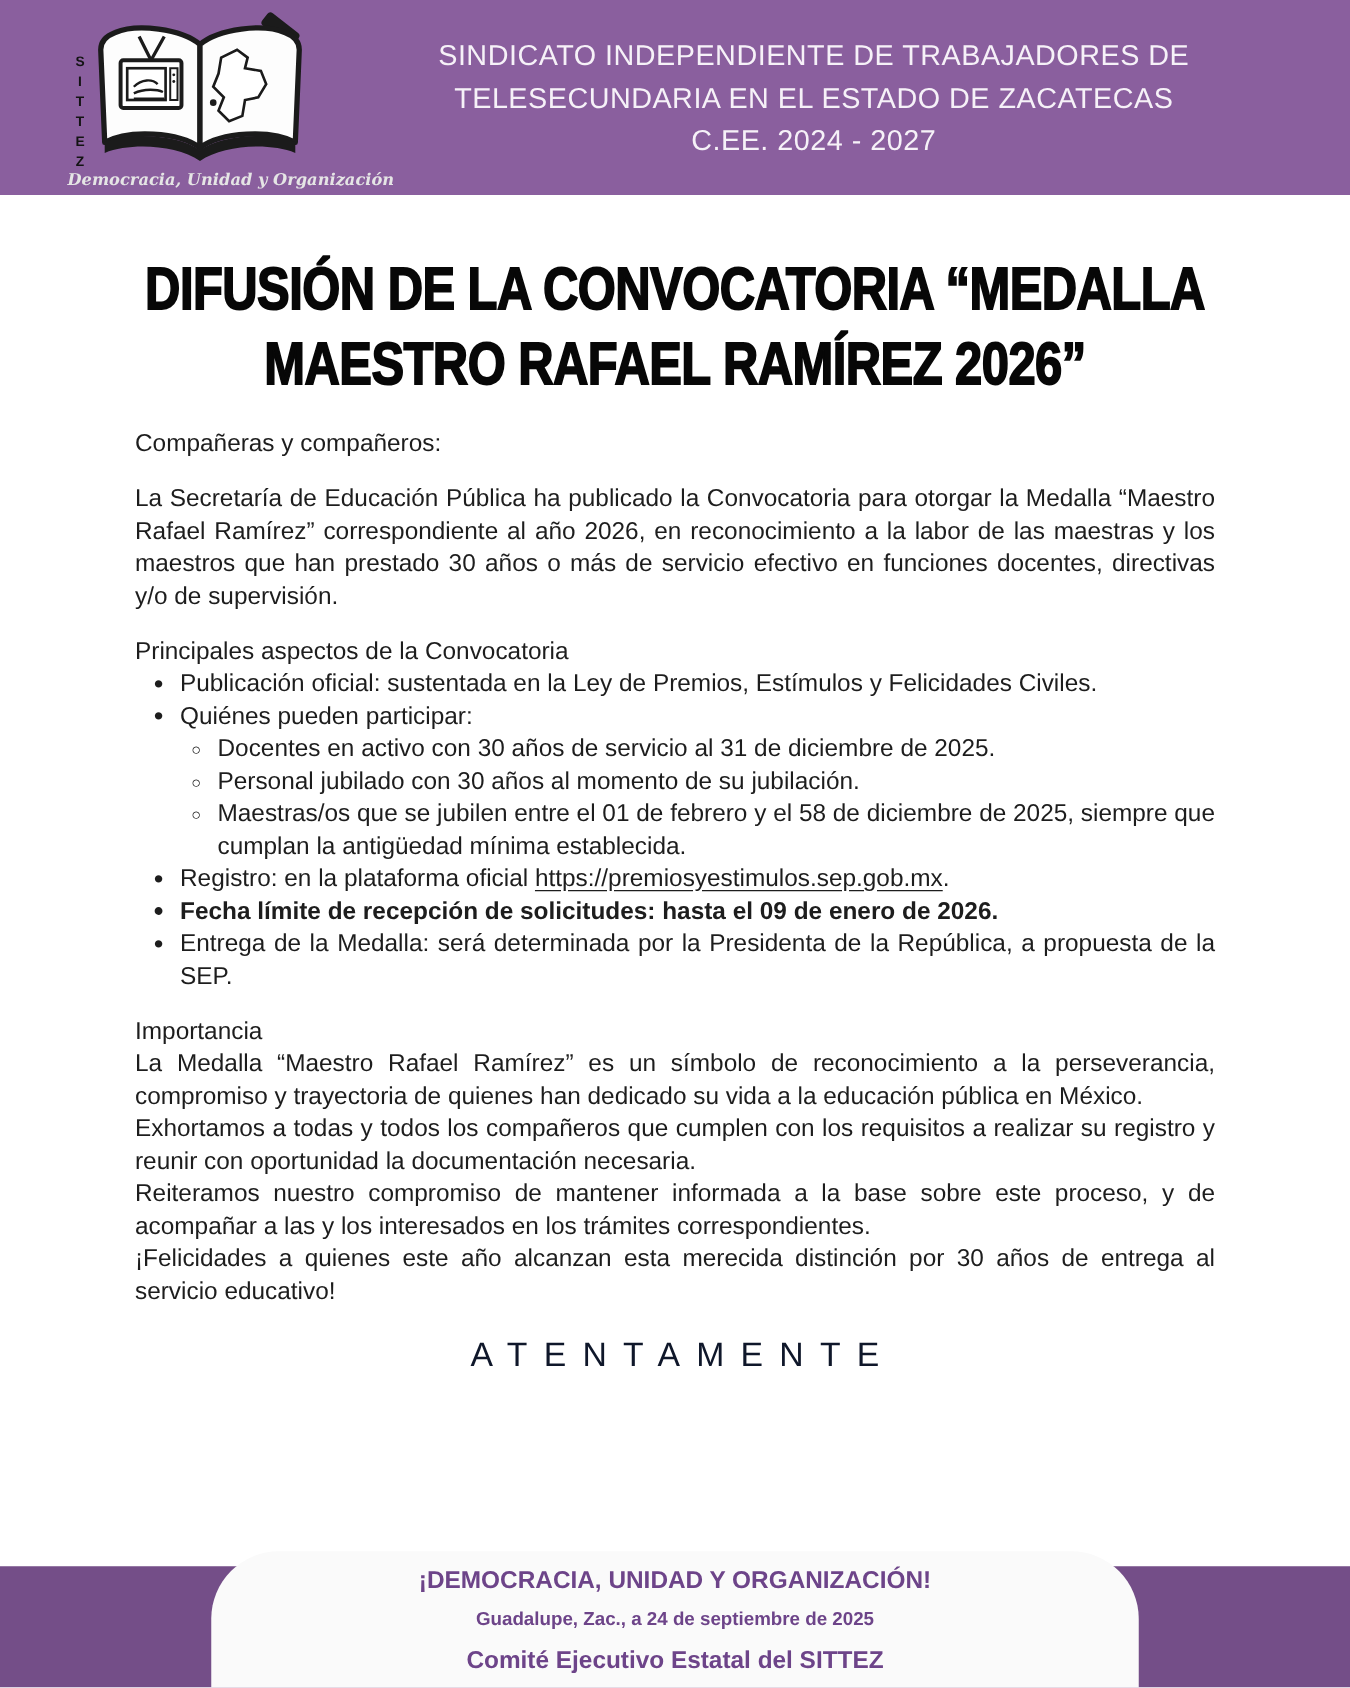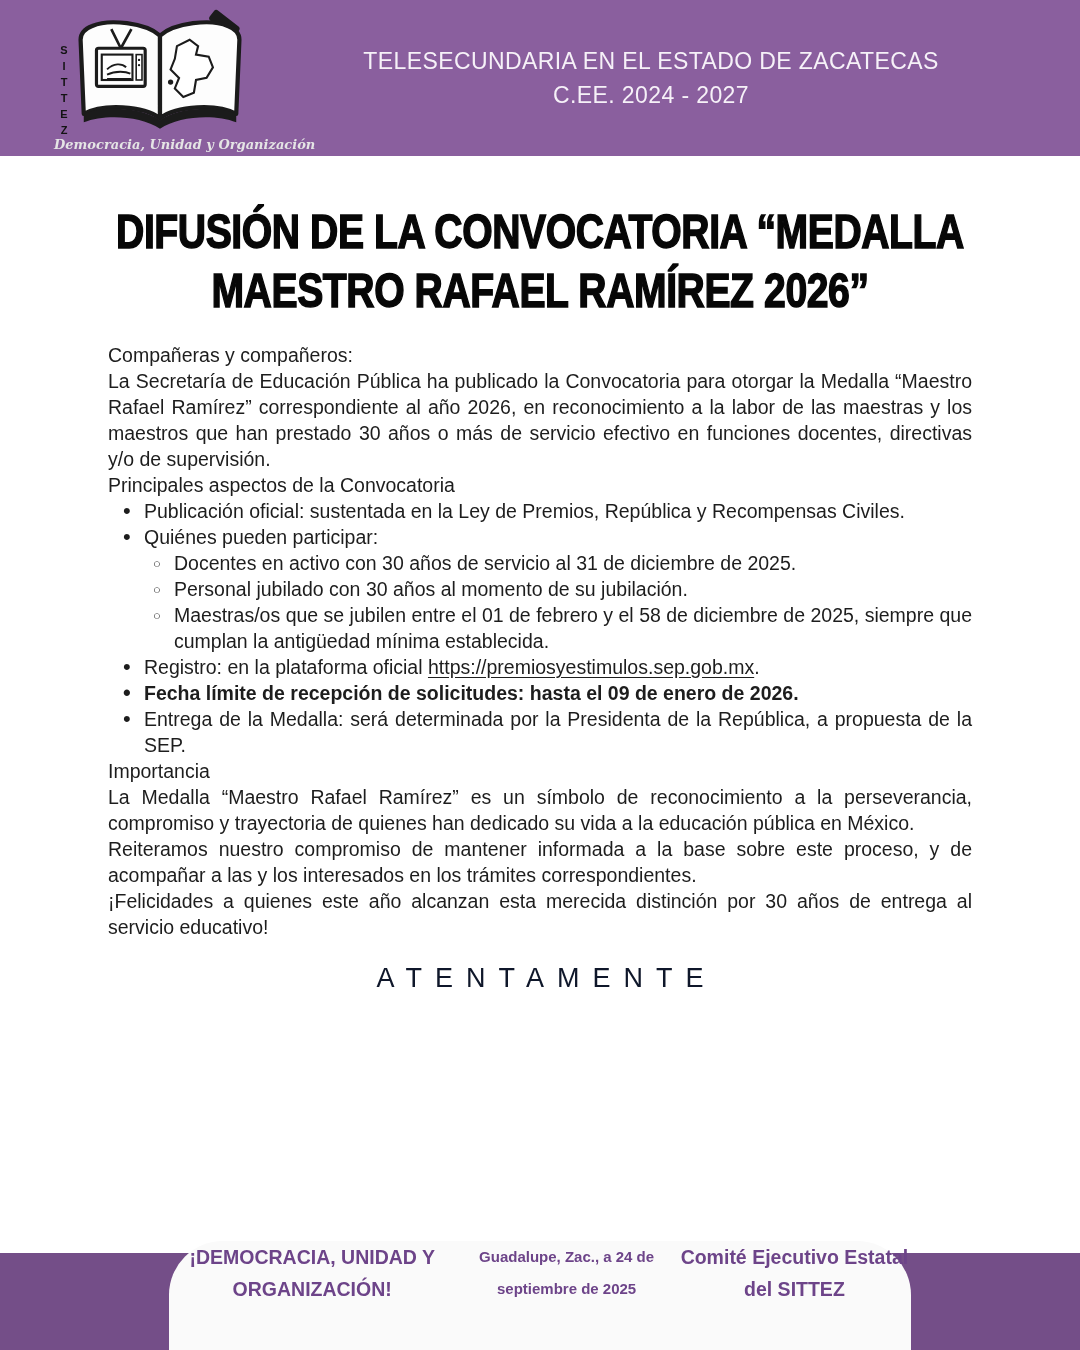--- a/index.html
+++ b/index.html
@@ -87,21 +87,21 @@
   main {
     width: 864px;
     margin: 0 auto;
     color: #1d1d1d;
     font-size: 19.5px;
     line-height: 26px;
     text-align: justify;
   }
   main p { margin: 0; }
   .salutation { margin-top: 28px; }
-  .gap { }
+  .gap { margin-top: 18px; }
   ul.l1 {
     list-style: none;
     margin: 0;
     padding: 0 0 0 36px;
   }
   ul.l1 > li { position: relative; }
   ul.l1 > li::before {
     content: "\2022";
     position: absolute;
     left: -21px;
@@ -153,21 +153,21 @@
   .footer-card {
     position: absolute;
     left: 50%;
     bottom: 0;
     transform: translateX(-50%);
     width: 742px;
     height: 109px;
     background: #fafafa;
     border-radius: 54px 54px 0 0;
     display: flex;
-    flex-direction: row;
+    flex-direction: column;
     justify-content: center;
     text-align: center;
     color: #6d4489;
     font-weight: bold;
   }
   .footer-card .slogan   { font-size: 19.5px; line-height: 32px; }
   .footer-card .dateline { font-size: 15px; line-height: 32px; }
   .footer-card .committee{ font-size: 19.5px; line-height: 32px; }
 </style>
 </head>
@@ -203,36 +203,37 @@
         <path d="M63,38 L54,20 M63,38 L73,20" stroke="#1b1b1b" stroke-width="2.5" fill="none"></path>
         <path d="M50,58 C56,52 64,52 68,56 M50,63 C58,59 68,60 72,62 M50,67 L73,67" stroke="#1b1b1b" stroke-width="1.8" fill="none"></path>
 
         <path d="M116,36 L128,30 L136,36 L134,44 L146,46 L150,56 L144,66 L134,68 L132,80 L122,84 L114,76 L118,66 L110,58 L114,48 Z" fill="#ffffff" stroke="#1b1b1b" stroke-width="2"></path>
         <circle cx="110" cy="70" r="2.5" fill="#1b1b1b"></circle>
       </svg>
       <span class="logo-acronym">SITTEZ</span>
       <div class="logo-motto">Democracia, Unidad y Organización</div>
     </div>
     <div class="org">
+      <div>SINDICATO INDEPENDIENTE DE TRABAJADORES DE</div>
       <div>TELESECUNDARIA EN EL ESTADO DE ZACATECAS</div>
       <div>C.EE. 2024 - 2027</div>
     </div>
   </header>
 
   <h1 class="title">DIFUSIÓN DE LA CONVOCATORIA “MEDALLA MAESTRO RAFAEL RAMÍREZ 2026”</h1>
 
   <main>
     <p class="salutation">Compañeras y compañeros:</p>
 
     <p class="gap">La Secretaría de Educación Pública ha publicado la Convocatoria para otorgar la Medalla “Maestro Rafael Ramírez” correspondiente al año 2026, en reconocimiento a la labor de las maestras y los maestros que han prestado 30 años o más de servicio efectivo en funciones docentes, directivas y/o de supervisión.</p>
 
     <p class="gap">Principales aspectos de la Convocatoria</p>
 
     <ul class="l1">
-      <li><span>Publicación oficial: sustentada en la Ley de Premios, República y Recompensas Civiles.</span></li>
+      <li><span>Publicación oficial: sustentada en la Ley de Premios, Estímulos y Felicidades Civiles.</span></li>
 
       <li>
         <span>Quiénes pueden participar:</span>
         <ul class="l2">
           <li><span>Docentes en activo con 30 años de servicio al 31 de diciembre de 2025.</span></li>
           <li><span>Personal jubilado con 30 años al momento de su jubilación.</span></li>
           <li><span>Maestras/os que se jubilen entre el 01 de febrero y el 58 de diciembre de 2025, siempre que cumplan la antigüedad mínima establecida.</span></li>
         </ul>
       </li>
 
@@ -240,20 +241,21 @@
 
       <li class="strong"><span>Fecha límite de recepción de solicitudes: hasta el 09 de enero de 2026.</span></li>
 
 
       <li><span>Entrega de la Medalla: será determinada por la Presidenta de la República, a propuesta de la SEP.</span></li>
     </ul>
 
     <p class="gap">Importancia</p>
     <p>La Medalla “Maestro Rafael Ramírez” es un símbolo de reconocimiento a la perseverancia, compromiso y trayectoria de quienes han dedicado su vida a la educación pública en México.</p>
 
+    <p>Exhortamos a todas y todos los compañeros que cumplen con los requisitos a realizar su registro y reunir con oportunidad la documentación necesaria.</p>
     <p>Reiteramos nuestro compromiso de mantener informada a la base sobre este proceso, y de acompañar a las y los interesados en los trámites correspondientes.</p>
     <p>¡Felicidades a quienes este año alcanzan esta merecida distinción por 30 años de entrega al servicio educativo!</p>
 
     <div class="atentamente">ATENTAMENTE</div>
   </main>
 
   <div class="footer-band"></div>
   <div class="footer-card">
     <div class="slogan">¡DEMOCRACIA, UNIDAD Y ORGANIZACIÓN!</div>
     <div class="dateline">Guadalupe, Zac., a 24 de septiembre de 2025</div>

